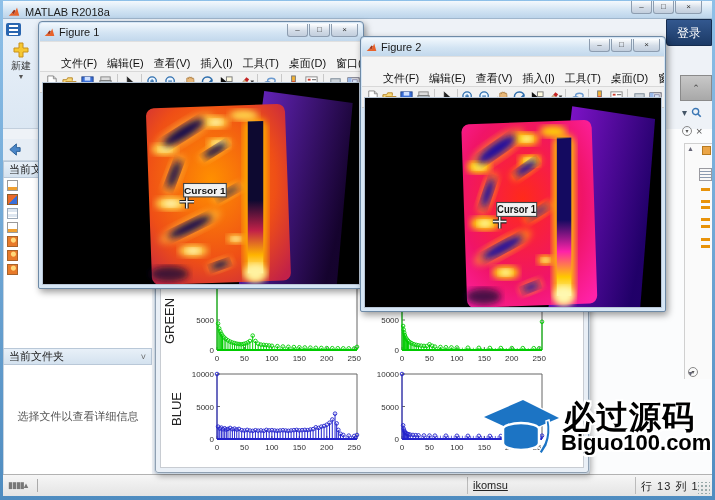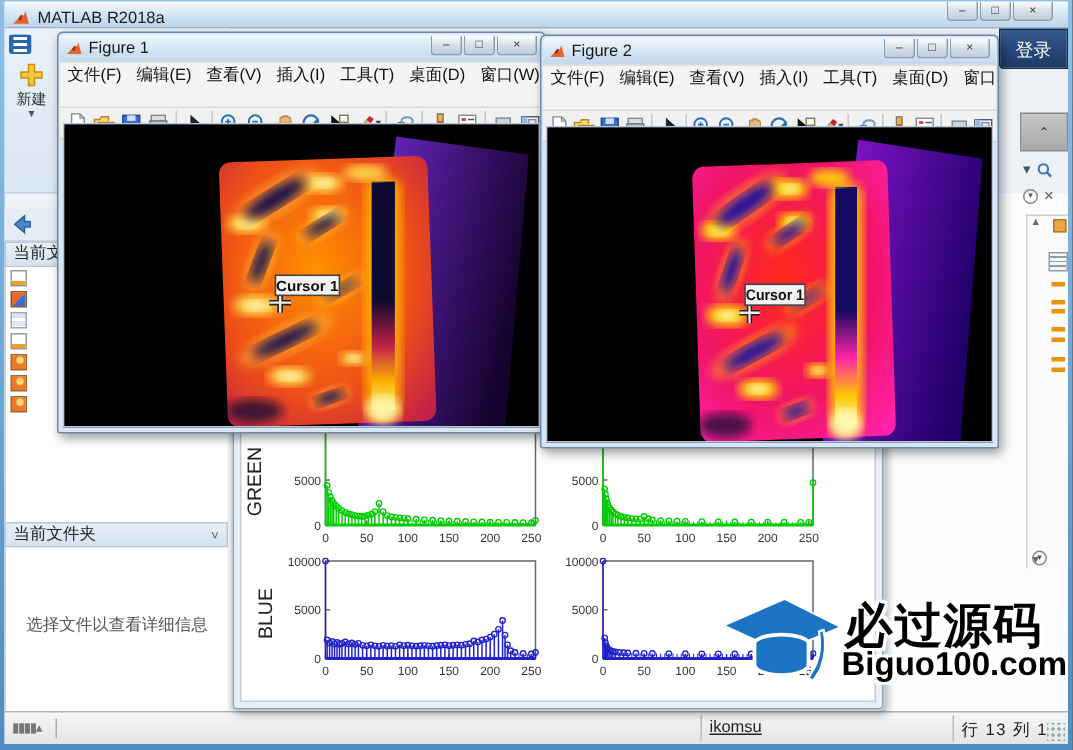--- a/index.html
+++ b/index.html
@@ -51,24 +51,24 @@
   .rs-sq{position:absolute;right:1px;top:2px;width:9px;height:9px;background:#eba546;border:1px solid #b87a20;}
   .rs-list{position:absolute;right:0px;top:24px;width:13px;height:13px;border:1px solid #9a9aa0;background:repeating-linear-gradient(#f8f8f8 0 2px,#8a9ab0 2px 3px);}
   .rs-mark{position:absolute;right:2px;width:9px;height:3px;background:#e8930a;}
   .rs-arrow{position:absolute;font-size:7px;color:#667;}
   
   .hist-window{position:absolute;left:152px;top:256px;width:434px;height:216px;background:#e9eff6;border:1px solid #8fa0b2;outline:1px solid #c8d4e0;border-radius:3px;box-shadow:2px 3px 6px rgba(0,0,0,.35);z-index:5;}
   .hist-canvas{position:absolute;left:4px;top:4px;width:424px;height:206px;background:#fff;border:1px solid #c8ccd2;}
   
   .figure-window{position:absolute;background:#d6e6f5;border:1px solid #6e8aa6;border-radius:4px 4px 2px 2px;box-shadow:2px 3px 7px rgba(0,0,0,.4);padding:1px;}
   #fig1{left:35px;top:20px;width:326px;height:268px;z-index:10;}
-  #fig2{left:357px;top:22px;width:306px;height:276px;z-index:20;}
+  #fig2{left:357px;top:35px;width:306px;height:276px;z-index:20;}
   .fw-title{position:relative;height:18px;background:linear-gradient(#f2f8fd,#d3e4f3 55%,#c2d8ec);border-radius:3px 3px 0 0;display:flex;align-items:center;gap:4px;padding-left:4px;}
   .fw-title-text{font-size:11px;color:#1a1a1a;text-align:right;}
-  .fw-menubar{height:31px;background:#f4f4f4;border-top:1px solid #e0e0e0;border-bottom:1px solid #d8d8d8;display:flex;align-items:flex-start;padding-left:0;white-space:nowrap;overflow:hidden;}
+  .fw-menubar{height:31px;background:#f4f4f4;border-top:1px solid #e0e0e0;border-bottom:1px solid #d8d8d8;display:flex;align-items:flex-end;padding-left:16px;white-space:nowrap;overflow:hidden;}
   .menu-item{font-size:11px;color:#111;padding:0 5px;}
   .fw-toolbar{height:21px;background:#f1f1f1;border-bottom:1px solid #cfcfcf;display:flex;align-items:center;padding-left:3px;gap:1px;}
   .tbicon{width:19px;height:18px;display:flex;align-items:center;justify-content:center;}
   .tbicon svg{width:15px;height:15px;}
   .tbsep{width:1px;height:16px;background:#c8c8c8;margin:0 2px;}
   .brush-caret{font-size:7px;color:#444;margin-left:-3px;}
   .fw-canvas{position:absolute;left:3px;right:3px;bottom:3px;background:#000;border:1px solid #b8c6d6;}
   #fig1 .fw-canvas{top:60px;}
   #fig2 .fw-canvas{top:60px;}
   .fw-canvas svg{display:block;width:100%;height:100%;}

